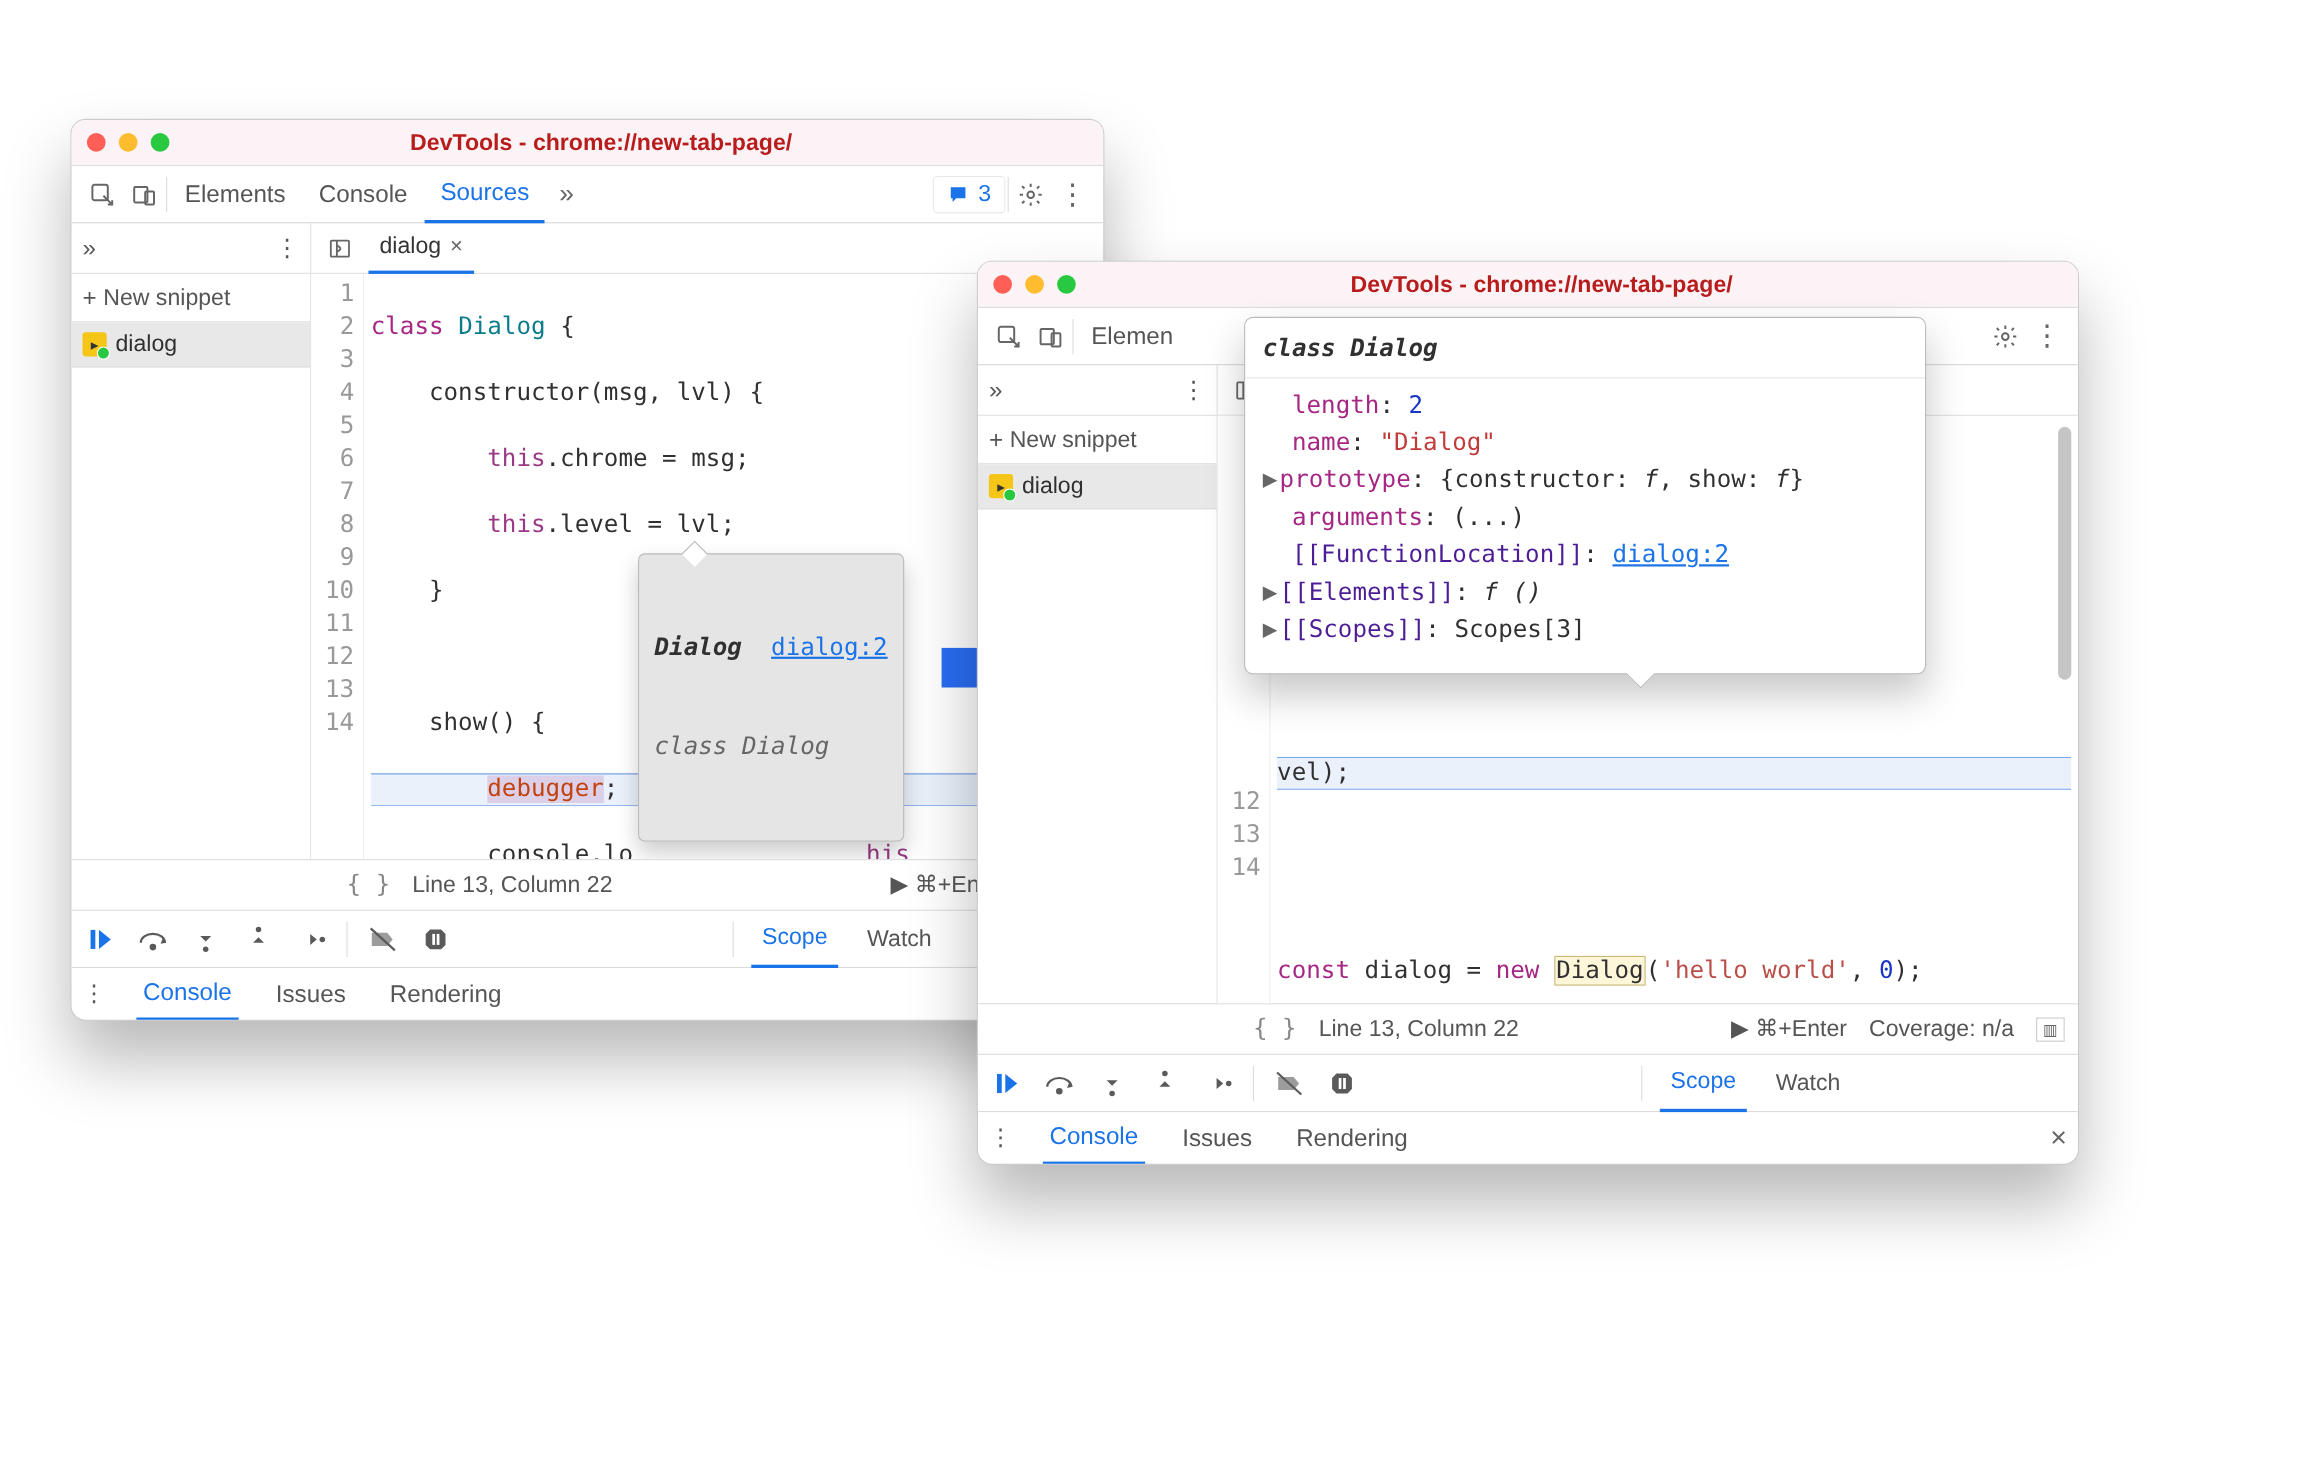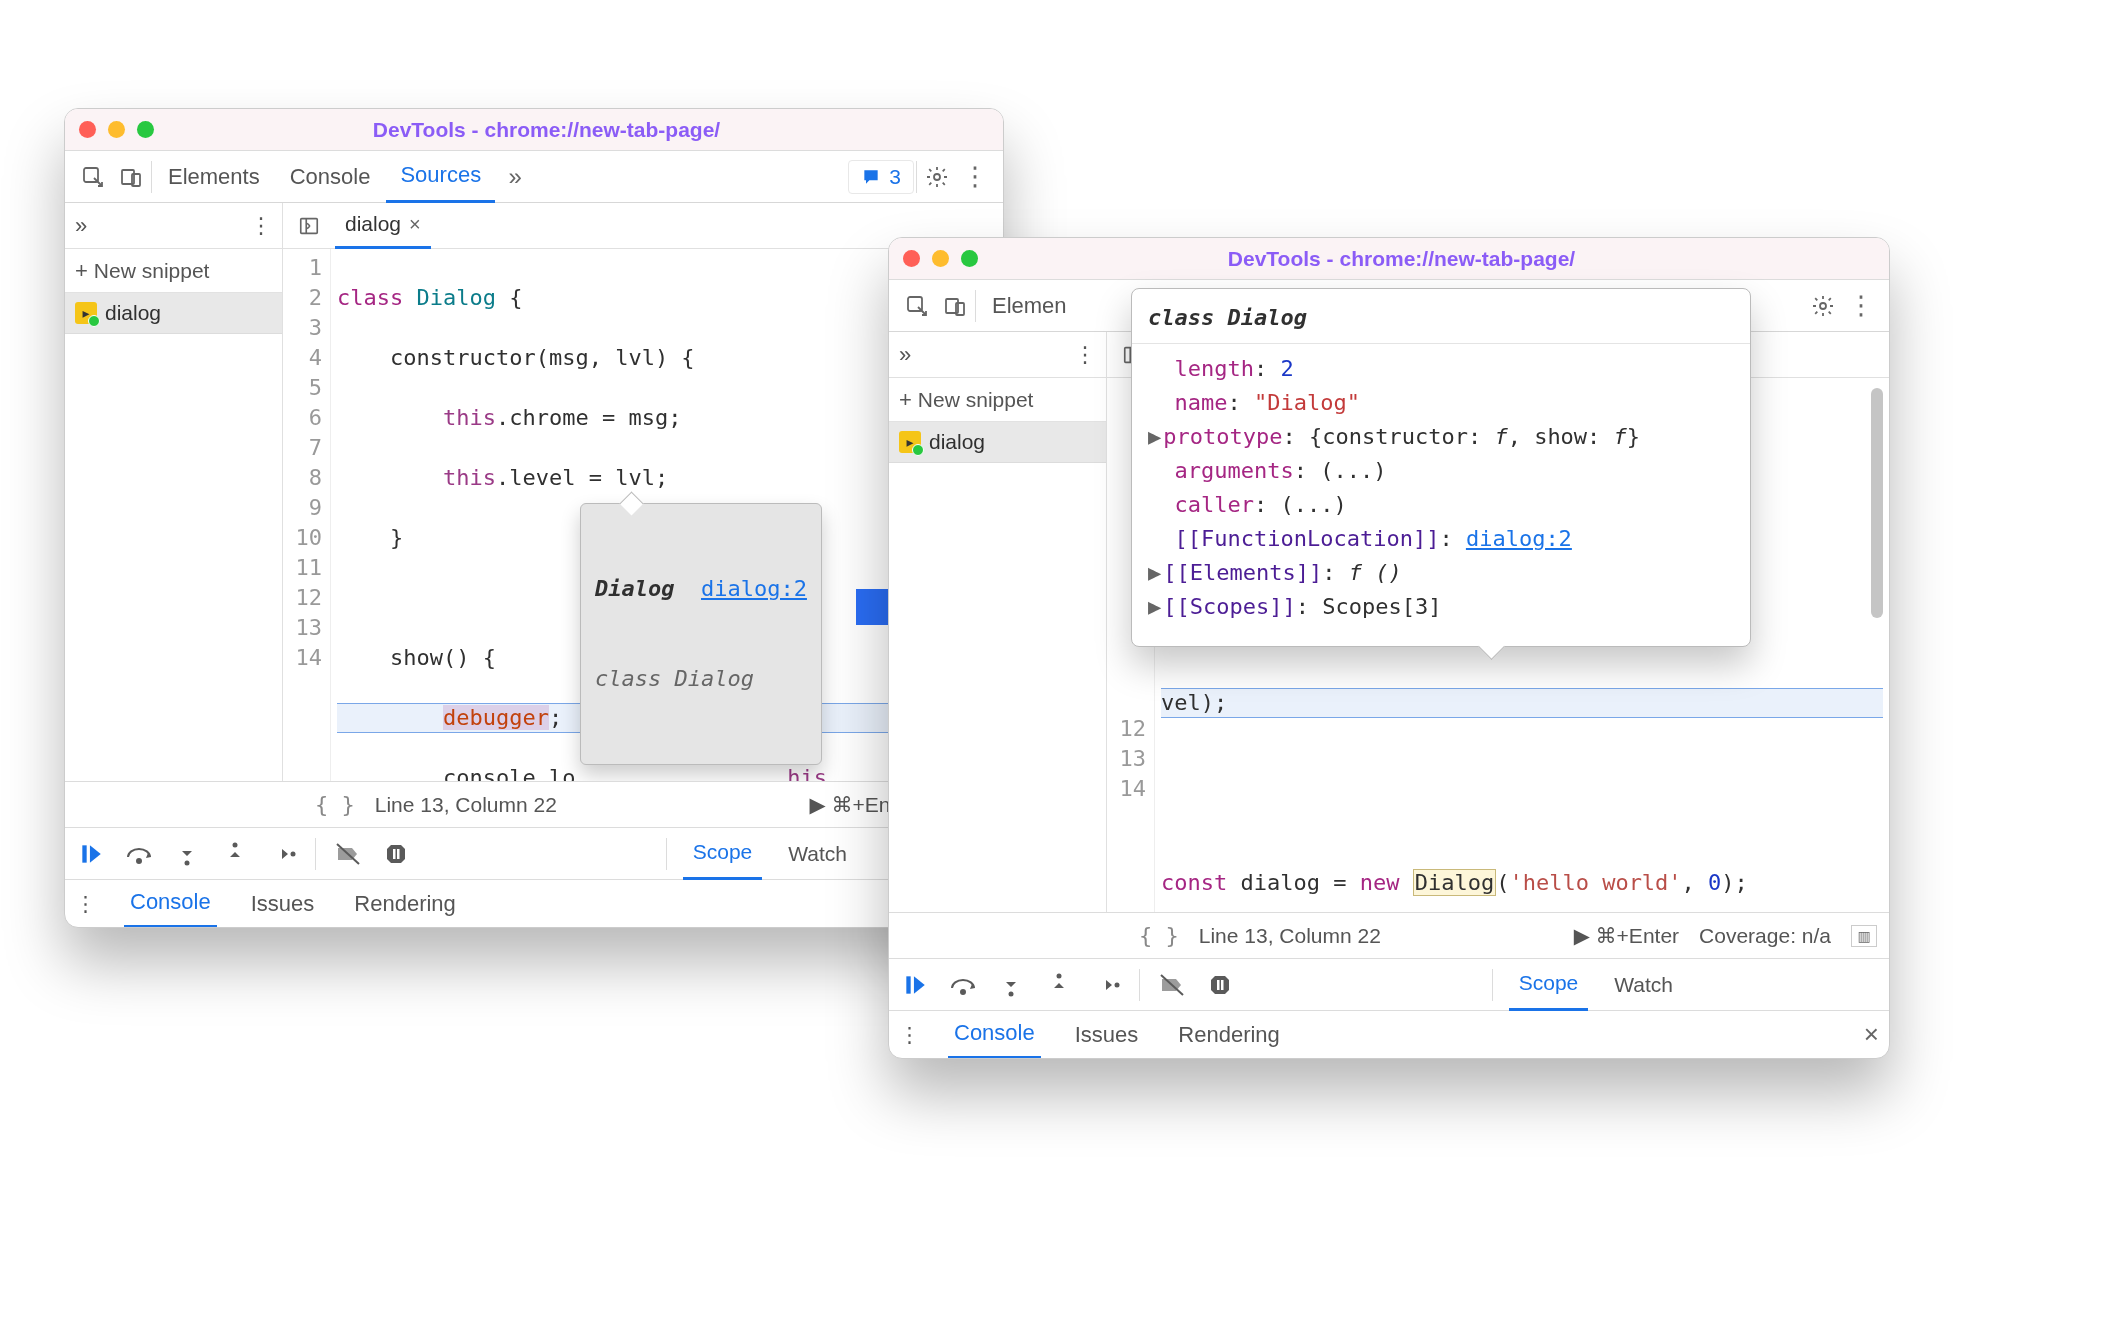--- a/index.html
+++ b/index.html
@@ -5,21 +5,21 @@
 * { margin: 0; padding: 0; box-sizing: border-box; }
 body { font-family: -apple-system, "Helvetica Neue", Arial, sans-serif; background: #fff; width: 2112px; height: 1326px; position: relative; font-size: 22px; color: #303030; }
 .stage { position: relative; width: 2112px; height: 1326px; }
 
 
 .dtwin { position: absolute; background: #fff; border-radius: 14px; border: 1px solid #ccc; box-shadow: 0 35px 60px rgb(0 0 0 / 0.28); overflow: hidden; }
 .titlebar { height: 42px; background: #fbf3f5; display: flex; align-items: center; padding: 0 14px; border-bottom: 1px solid #dcdcdc; }
 .traffic { display: flex; gap: 12px; }
 .tl { width: 17px; height: 17px; border-radius: 50%; }
 .tl.r { background: #ff5f57; } .tl.y { background: #febc2e; } .tl.g { background: #28c840; }
-.title { flex: 1; text-align: center; font-size: 21px; color: #8b5cf6; font-weight: 600; padding-right: 50px; }
+.title { flex: 1; text-align: center; font-size: 21px; color: #b91c1c; font-weight: 600; padding-right: 50px; }
 
 
 .tabs { height: 52px; border-bottom: 1px solid #d7d7d7; display: flex; align-items: center; padding: 0 10px; gap: 2px; color: #5a5a5a;}
 .iconbtn { width: 36px; height: 36px; display: flex; align-items: center; justify-content: center; color: #666; cursor: pointer; }
 .divider { width: 1px; background: #dcdcdc; height: 32px; }
 .tab { padding: 0 14px; height: 52px; display: flex; align-items: center; font-size: 22px; color: #555; }
 .tab.active { color: #1a73e8; border-bottom: 3px solid #1a73e8; }
 .spacer { flex: 1; }
 .issues-badge { display: flex; align-items: center; gap: 8px; background: #fff; border: 1px solid #e8e8e8; border-radius: 4px; padding: 4px 12px; color: #1a73e8; font-size: 21px; }
 
@@ -436,20 +436,19 @@
     <span style="font-size:26px;color:#666;">×</span>
   </div>
 
   <div class="bigpop" style="left:242px; top:50px; width:620px;">
     <div class="it" style="font-weight:bold;"><span>class</span><span> Dialog</span></div>
     <hr>
     <div>&nbsp;&nbsp;<span class="prop">length</span>: <span class="num">2</span></div>
     <div>&nbsp;&nbsp;<span class="prop">name</span>: <span class="strv">"Dialog"</span></div>
     <div><span class="expander">▶</span><span class="prop">prototype</span><span>: {constructor: </span><span class="it">f</span><span>, show: </span><span class="it">f</span><span>}</span></div>
     <div>&nbsp;&nbsp;<span class="prop">arguments</span>: <span>(...)</span></div>
-    <div>&nbsp;&nbsp;<span class="prop">caller</span>: <span>(...)</span></div>
     <div>&nbsp;&nbsp;<span class="funcloc">[[FunctionLocation]]</span>: <span class="link">dialog:2</span></div>
     <div><span class="expander">▶</span><span class="funcloc">[[Elements]]</span>: <span class="it">f ()</span></div>
     <div><span class="expander">▶</span><span class="funcloc">[[Scopes]]</span>: <span>Scopes[3]</span></div>
   </div>
 </div>
 
 </div>
 
 </body></html>

